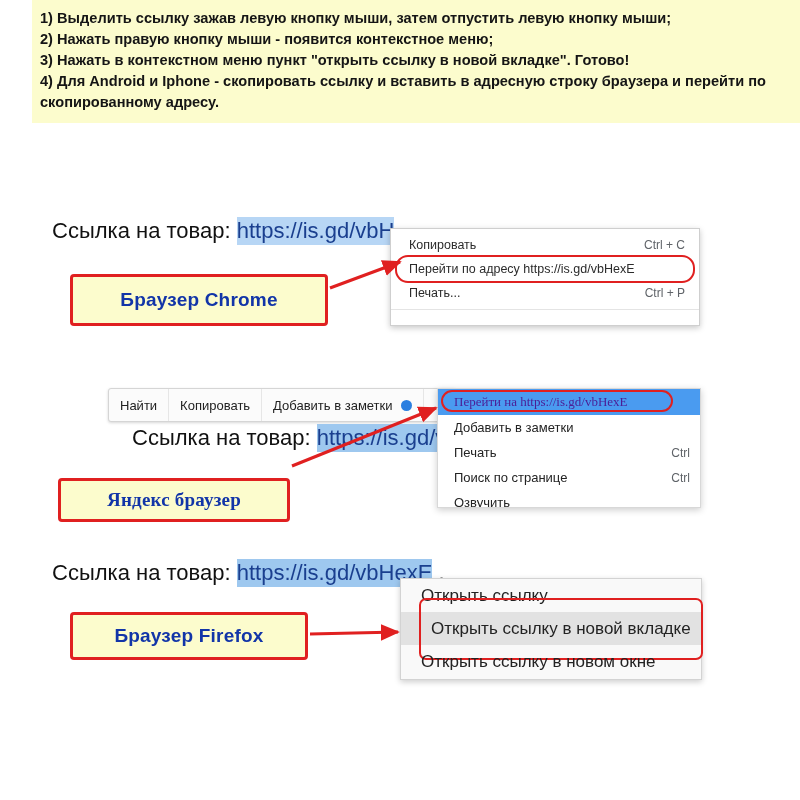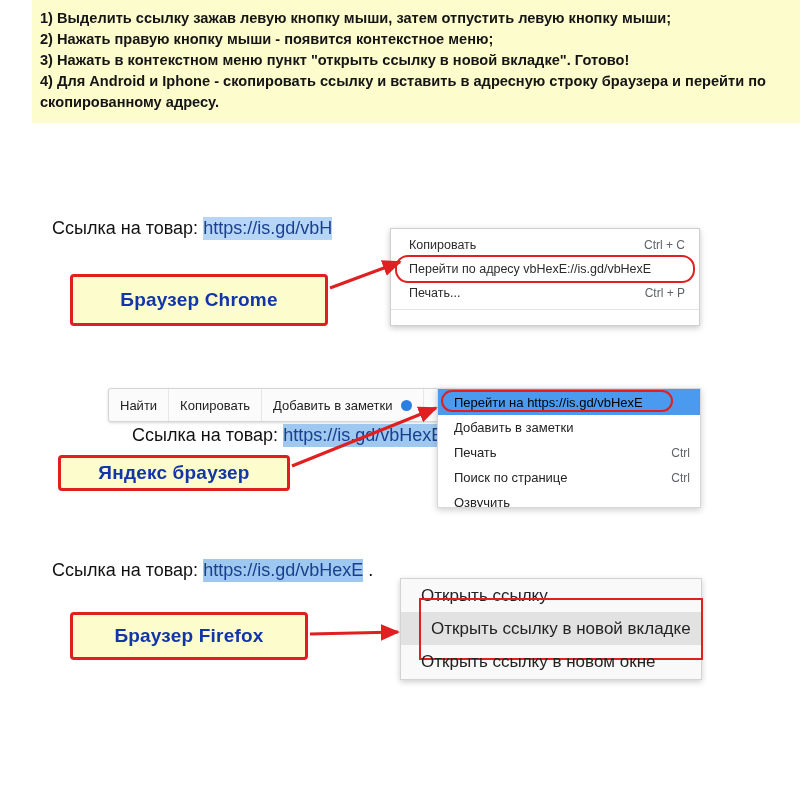--- a/index.html
+++ b/index.html
@@ -28,21 +28,21 @@
     font-weight: bold;
     color: #151515;
     line-height: 1.38;
     margin-left: 32px;
   }
   .instructions p {
     margin: 0 0 1px 0;
   }
   .link-line {
     position: absolute;
-    font-size: 18px;
+    font-size: 22px;
     color: #000;
     white-space: nowrap;
   }
   .link-line .label {
     color: #111;
   }
   .sel-url {
     background: #b7d6f5;
     color: #1a3f8f;
     padding: 1px 0 2px 0;
@@ -166,22 +166,23 @@
     background: #ffffff;
     border: 1px solid #d8d8d8;
     box-shadow: 0 2px 7px rgba(0,0,0,.2);
     font-size: 13px;
     color: #232323;
     overflow: hidden;
   }
   #ya-menu .menu-row { height: 25px; padding: 0 10px 0 16px; }
   #ya-menu .first-row {
     background: #4a9bf0;
-    color: #000000;
+    color: #4c1d95;
     height: 26px;
+    font-family: Liberation Serif, serif;
   }
   .ya-hl-wrap {
     position: absolute;
     left: 441px;
     top: 390px;
     width: 232px;
     height: 22px;
     border: 2px solid #e02020;
     border-radius: 12px;
     box-sizing: border-box;
@@ -197,21 +198,21 @@
     background: #f9f9f9;
     border: 1px solid #d3d3d3;
     box-shadow: 0 2px 6px rgba(0,0,0,.2);
     font-size: 17px;
     color: #232323;
   }
   #ff-menu .menu-row { height: 33px; padding: 0 12px 0 20px; }
   #ff-menu .row-hover { background: #e2e2e2; }
   #ff-menu .row-hover .hl {
     outline: 2px solid #e02020;
-    border-radius: 0;
+    border-radius: 5px;
     padding: 19px 10px;
     display: inline-block;
   }
 </style>
 </head>
 <body>
 
 <div class="instructions">
   <p>1) Выделить ссылку зажав левую кнопку мыши, затем отпустить левую кнопку мыши;</p>
   <p>2) Нажать правую кнопку мыши - появится контекстное меню;</p>
@@ -227,21 +228,21 @@
 <div class="callout" style="left:70px; top:274px; width:258px; height:52px;">
   <span>Браузер Chrome</span>
 </div>
 
 <div class="menu" id="chrome-menu">
   <div class="menu-row">
     <span>Копировать</span>
     <span class="accel">Ctrl + C</span>
   </div>
   <div class="menu-row highlighted-red">
-    <span>Перейти по адресу vbHexE://is.gd/vbHexE</span>
+    <span>Перейти по адресу https://is.gd/vbHexE</span>
   </div>
   <div class="menu-row">
     <span>Печать...</span>
     <span class="accel">Ctrl + P</span>
   </div>
   <div class="menu-sep"></div>
 </div>
 
 <div id="ya-toolbar">
   <div class="tb-item">
@@ -257,21 +258,21 @@
   <div class="tb-item">
     <span class="chev">⌄</span>
   </div>
 </div>
 
 <div class="link-line" style="left:132px; top:425px;">
   <span class="label">Ссылка на товар:</span>
   <span class="sel-url dark">https://is.gd/vbHexE</span>
 </div>
 
-<div class="callout" style="left:58px; top:455px; width:232px; height:36px;">
+<div class="callout" style="left:58px; top:478px; width:232px; height:44px;font-family:Liberation Serif, serif;">
   <span>Яндекс браузер</span>
 </div>
 
 <div id="ya-menu">
   <div class="menu-row first-row">
     <span>Перейти на https://is.gd/vbHexE</span>
   </div>
   <div class="menu-row">
     <span>Добавить в заметки</span>
   </div>

